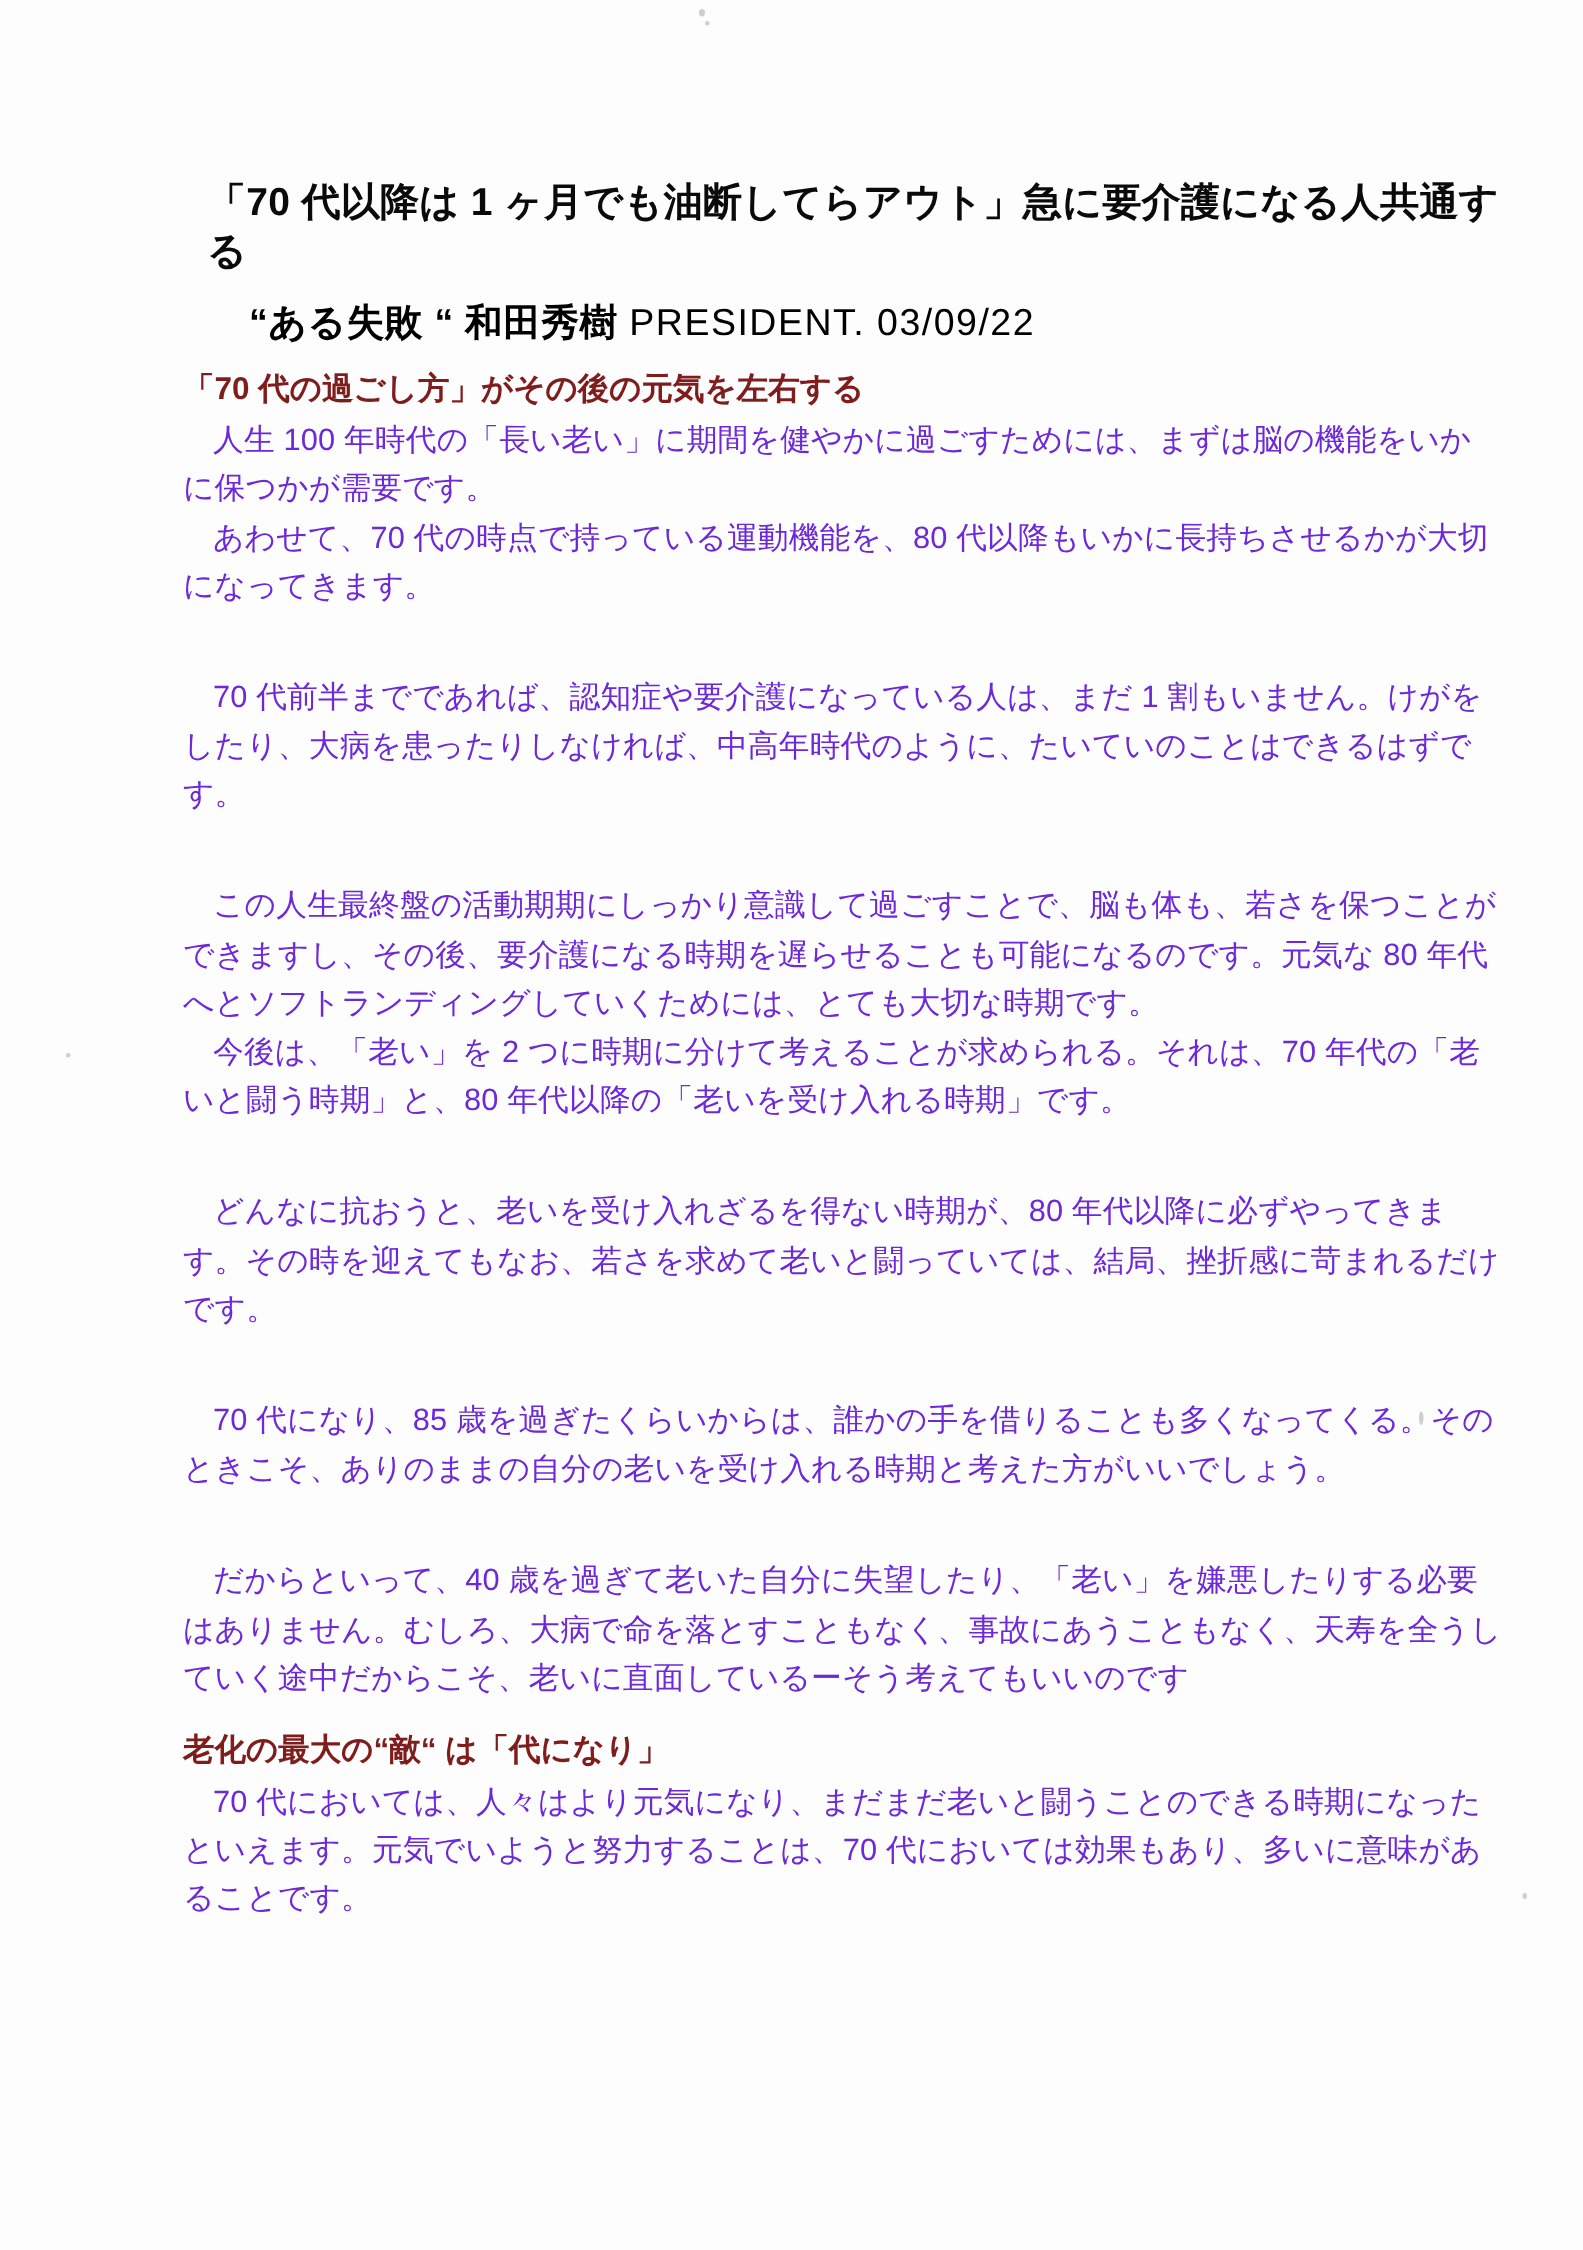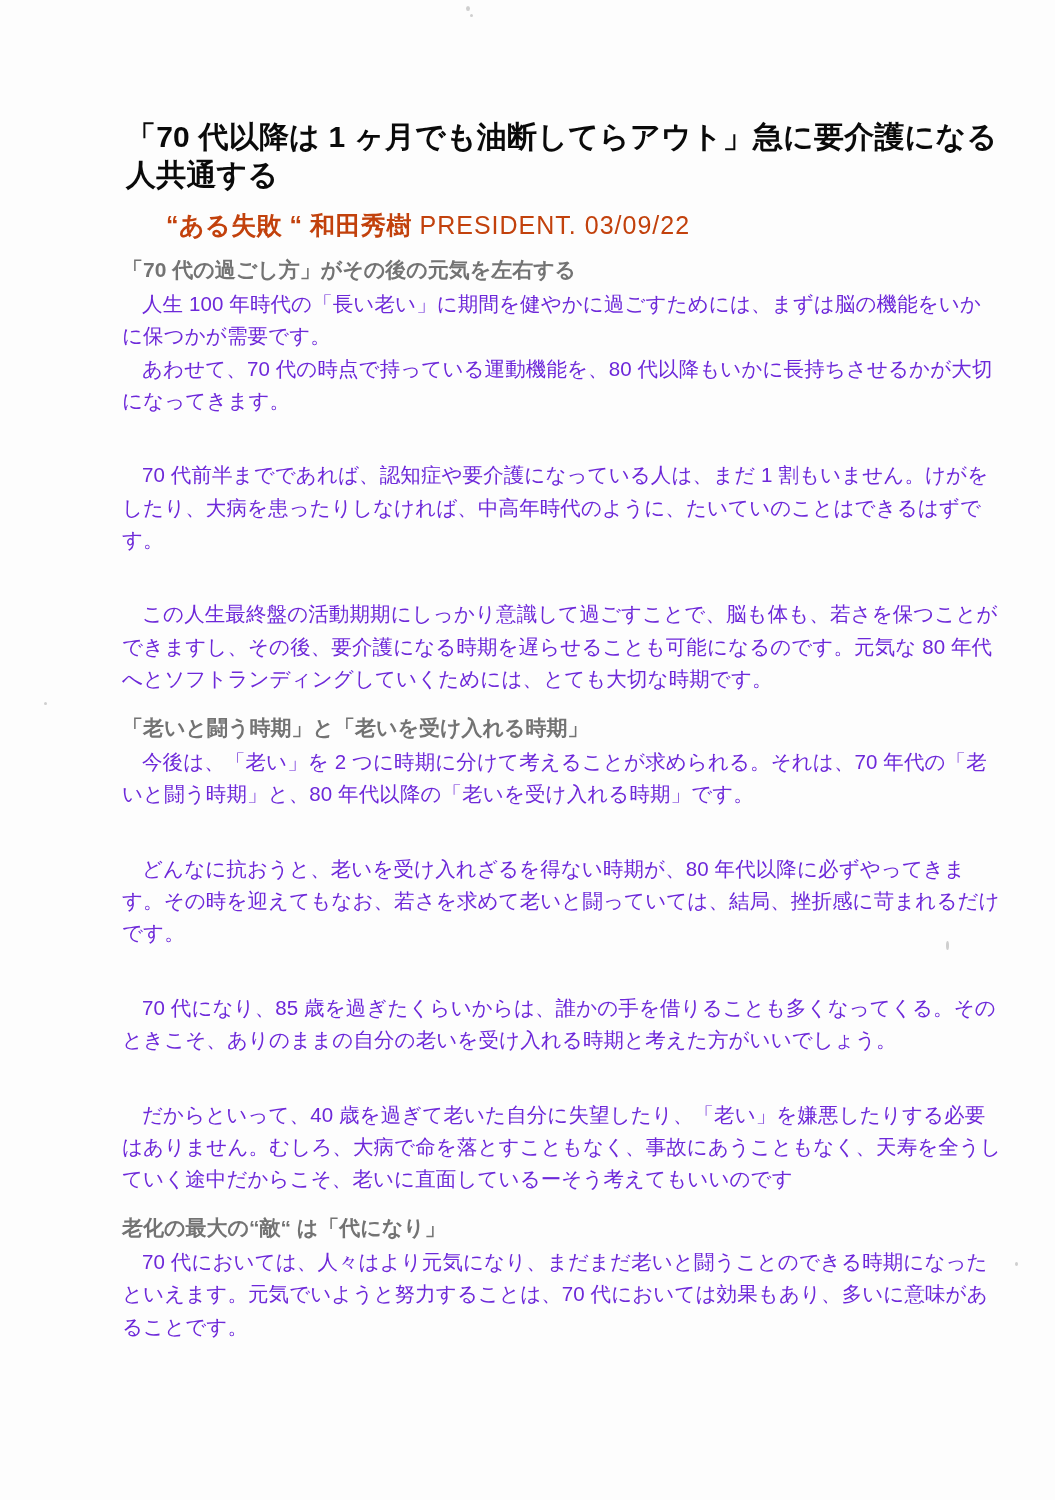--- a/index.html
+++ b/index.html
@@ -26,46 +26,46 @@
     background: #cfcfcf;
     border-radius: 50%;
   }
   .content {
     position: absolute;
     left: 122px;
     top: 118px;
     width: 880px;
   }
   .title {
-    font-size: 30px;
+    font-size: 26px;
     font-weight: bold;
     letter-spacing: 0.2px;
     line-height: 1.25;
-    margin: 0 0 16px 4px;
+    margin: 0 0 16px 16px;
     color: #0a0a0a;
   }
   .subtitle {
     font-size: 25px;
     font-weight: bold;
     letter-spacing: 0.5px;
     line-height: 1.3;
     margin: 0 0 14px 0;
     padding-left: 44px;
-    color: #c2410c;
+    color: #000000;
   }
   .subtitle .latin {
     font-weight: normal;
     letter-spacing: 1px;
   }
   h2.section {
     font-size: 21px;
     font-weight: bold;
     line-height: 1.35;
     margin: 18px 0 4px 0;
-    color: #737373;
+    color: #7f1d1d;
   }
   h2.section.first { margin-top: 4px; }
   p.para {
     font-size: 20.5px;
     line-height: 1.58;
     margin: 0 0 0 0;
     text-indent: 20px;
     color: #6d28d9;
     letter-spacing: 0.1px;
   }
@@ -90,21 +90,20 @@
       <span>“ある失敗 “ 和田秀樹</span>
       <span class="latin">PRESIDENT. 03/09/22</span>
     </div>
 
     <h2 class="section first">「70 代の過ごし方」がその後の元気を左右する</h2>
     <p class="para tight">人生 100 年時代の「長い老い」に期間を健やかに過ごすためには、まずは脳の機能をいかに保つかが需要です。</p>
     <p class="para tight">あわせて、70 代の時点で持っている運動機能を、80 代以降もいかに長持ちさせるかが大切になってきます。</p>
     <p class="para gap">70 代前半までであれば、認知症や要介護になっている人は、まだ 1 割もいません。けがをしたり、大病を患ったりしなければ、中高年時代のように、たいていのことはできるはずです。</p>
     <p class="para gap">この人生最終盤の活動期期にしっかり意識して過ごすことで、脳も体も、若さを保つことができますし、その後、要介護になる時期を遅らせることも可能になるのです。元気な 80 年代へとソフトランディングしていくためには、とても大切な時期です。</p>
 
-    <h2 class="section">「老いと闘う時期」と「老いを受け入れる時期」</h2>
     <p class="para tight">今後は、「老い」を 2 つに時期に分けて考えることが求められる。それは、70 年代の「老いと闘う時期」と、80 年代以降の「老いを受け入れる時期」です。</p>
     <p class="para gap">どんなに抗おうと、老いを受け入れざるを得ない時期が、80 年代以降に必ずやってきます。その時を迎えてもなお、若さを求めて老いと闘っていては、結局、挫折感に苛まれるだけです。</p>
     <p class="para gap">70 代になり、85 歳を過ぎたくらいからは、誰かの手を借りることも多くなってくる。そのときこそ、ありのままの自分の老いを受け入れる時期と考えた方がいいでしょう。</p>
     <p class="para gap">だからといって、40 歳を過ぎて老いた自分に失望したり、「老い」を嫌悪したりする必要はありません。むしろ、大病で命を落とすこともなく、事故にあうこともなく、天寿を全うしていく途中だからこそ、老いに直面しているーそう考えてもいいのです</p>
 
     <h2 class="section">老化の最大の“敵“ は「代になり」</h2>
     <p class="para tight">70 代においては、人々はより元気になり、まだまだ老いと闘うことのできる時期になったといえます。元気でいようと努力することは、70 代においては効果もあり、多いに意味があることです。</p>
 
   </div>
 </div>

